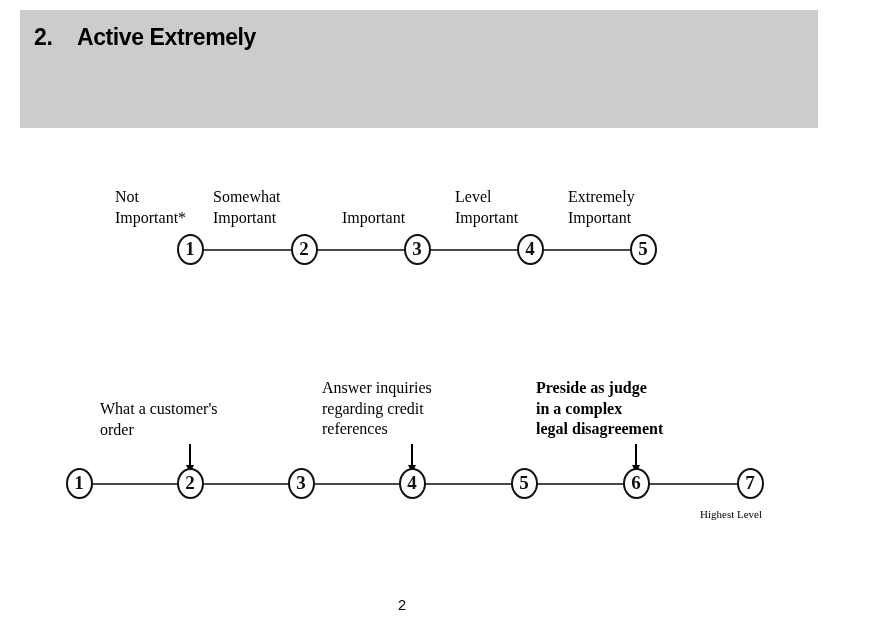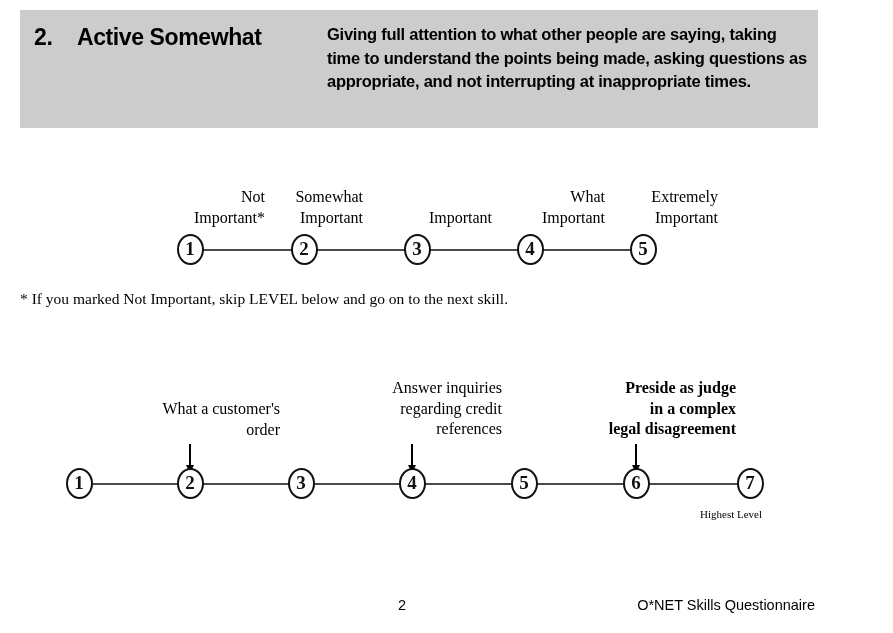--- a/index.html
+++ b/index.html
@@ -106,21 +106,21 @@
     font-family: "Liberation Serif", serif;
     font-weight: bold;
     font-size: 19px;
     line-height: 26px;
     text-align: center;
     color: #111;
   }
 
   .anchor {
     position: absolute;
-    text-align: right;
+    text-align: left;
     font-family: "Liberation Serif", serif;
     font-size: 16px;
     line-height: 20.5px;
     white-space: pre-line;
     transform: translateX(-50%);
   }
 
   
   .arrow {
     position: absolute;
@@ -162,46 +162,44 @@
     white-space: nowrap;
   }
 </style>
 </head>
 <body>
 
 <div id="page">
 
   <div class="skill-banner">
     <div class="skill-num">2.</div>
-    <div class="skill-title">Active Somewhat</div>
-    <div class="skill-desc">Giving full attention to what other people are saying, taking time to understand the points being made, asking questions as appropriate, and not interrupting at inappropriate times.</div>
+    <div class="skill-title">Active Extremely</div>
   </div>
 
 
   <div class="scale" id="scale-a" style="top: 249px; left: 0px;">
     <div class="scale-line" id="scale-a-line" style="left: 190px; width: 453px;"></div>
 
     <div class="anchor" style="left:190px; top:-62px; width:150px;">Not
 Important*</div>
     <div class="anchor" style="left:288px; top:-62px; width:150px;">Somewhat
 Important</div>
     <div class="anchor" style="left:417px; top:-41px; width:150px;">Important</div>
-    <div class="anchor" style="left:530px; top:-62px; width:150px;">What
+    <div class="anchor" style="left:530px; top:-62px; width:150px;">Level
 Important</div>
     <div class="anchor" style="left:643px; top:-62px; width:150px;">Extremely
 Important</div>
 
     <div class="node" style="left:190px;">1</div>
     <div class="node" style="left:304px;">2</div>
     <div class="node" style="left:417px;">3</div>
     <div class="node" style="left:530px;">4</div>
     <div class="node" style="left:643px;">5</div>
   </div>
 
-  <div class="footnote">* If you marked Not Important, skip LEVEL below and go on to the next skill.</div>
 
 
   <div class="scale" id="scale-b" style="top: 483px; left: 0px;">
     <div class="scale-line" id="scale-b-line" style="left: 79px; width: 671px;"></div>
 
     <div class="anchor" style="left:190px; top:-84px; width:180px;">What a customer's
 order</div>
     <div class="arrow" style="left:190px; top:-39px; height:22px;"></div>
 
     <div class="anchor" style="left:412px; top:-105px; width:180px;">Answer inquiries
@@ -219,15 +217,14 @@
     <div class="node" style="left:301px;">3</div>
     <div class="node" style="left:412px;">4</div>
     <div class="node" style="left:524px;">5</div>
     <div class="node" style="left:636px;">6</div>
     <div class="node" style="left:750px;">7</div>
   </div>
 
   <div class="highest-level" style="left:700px; top:508px;">Highest Level</div>
 
   <div class="footer-page">2</div>
-  <div class="footer-right">O*NET Skills Questionnaire</div>
 
 </div>
 
 </body></html>

